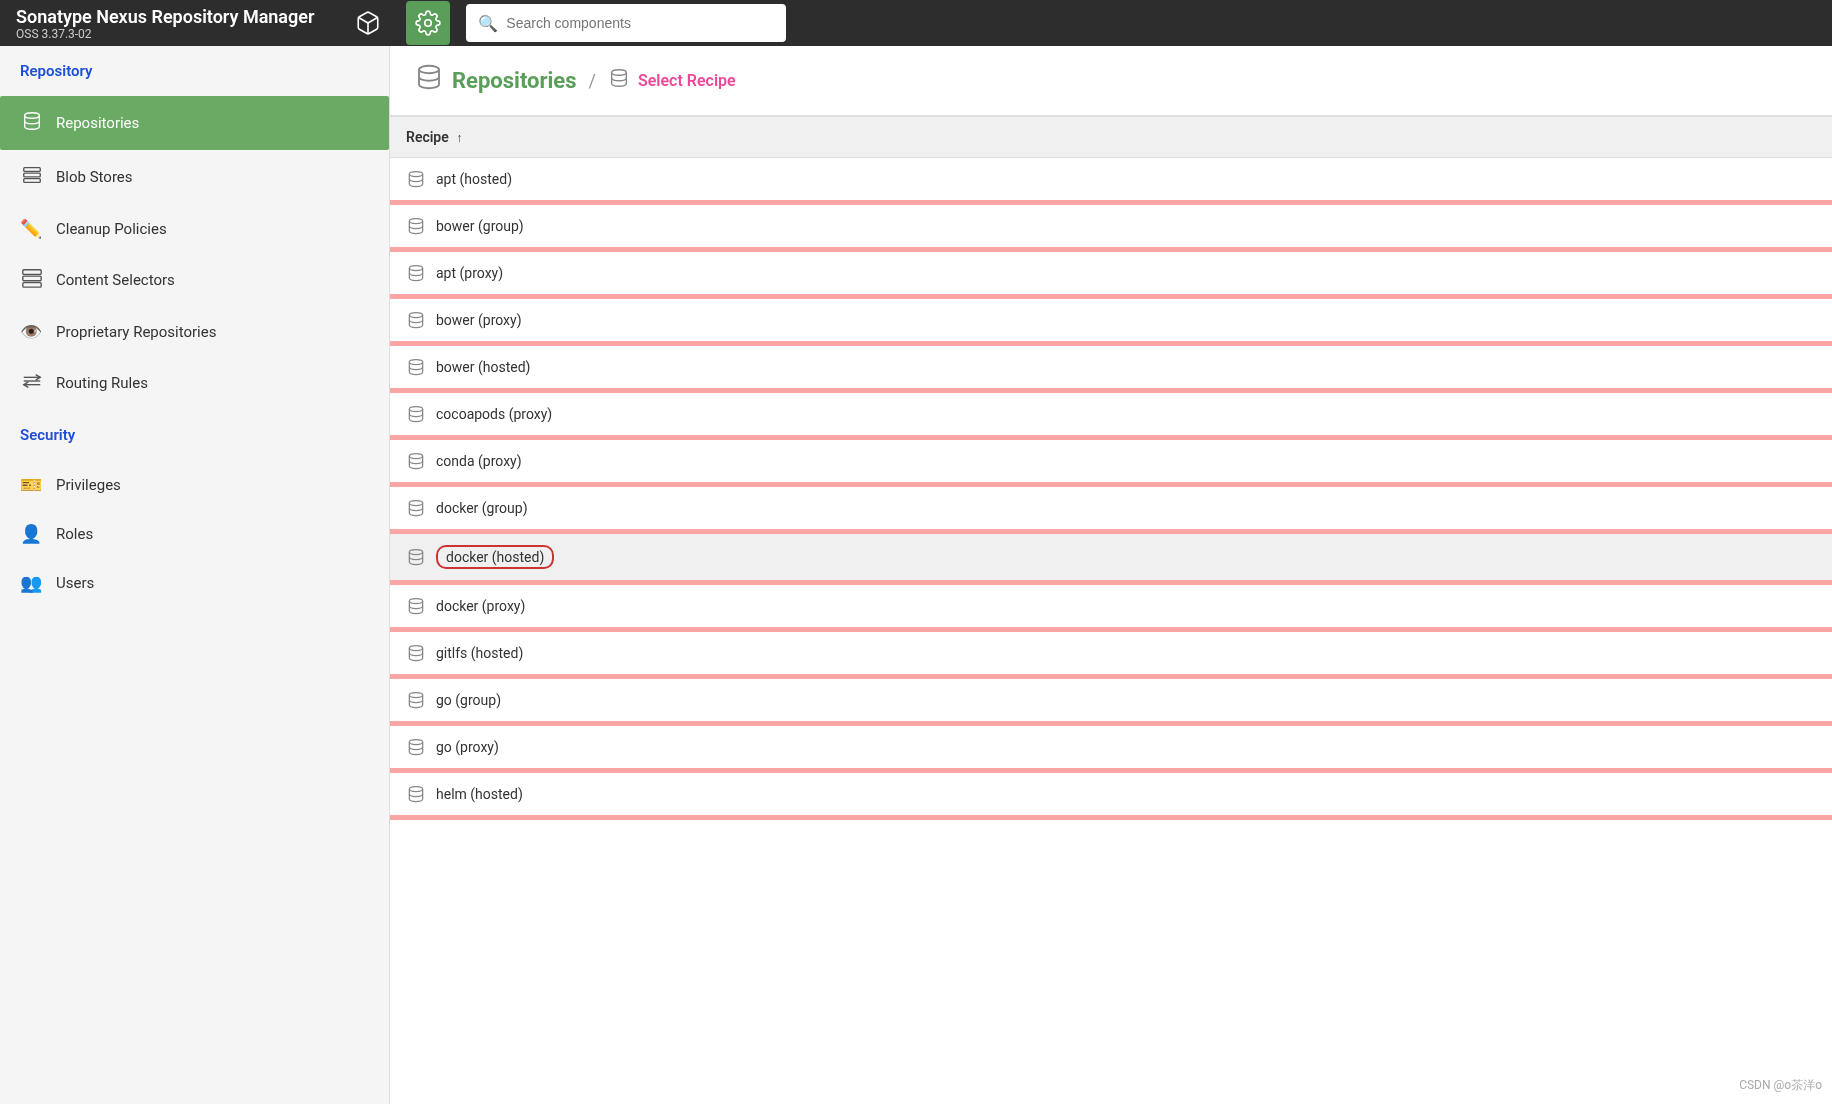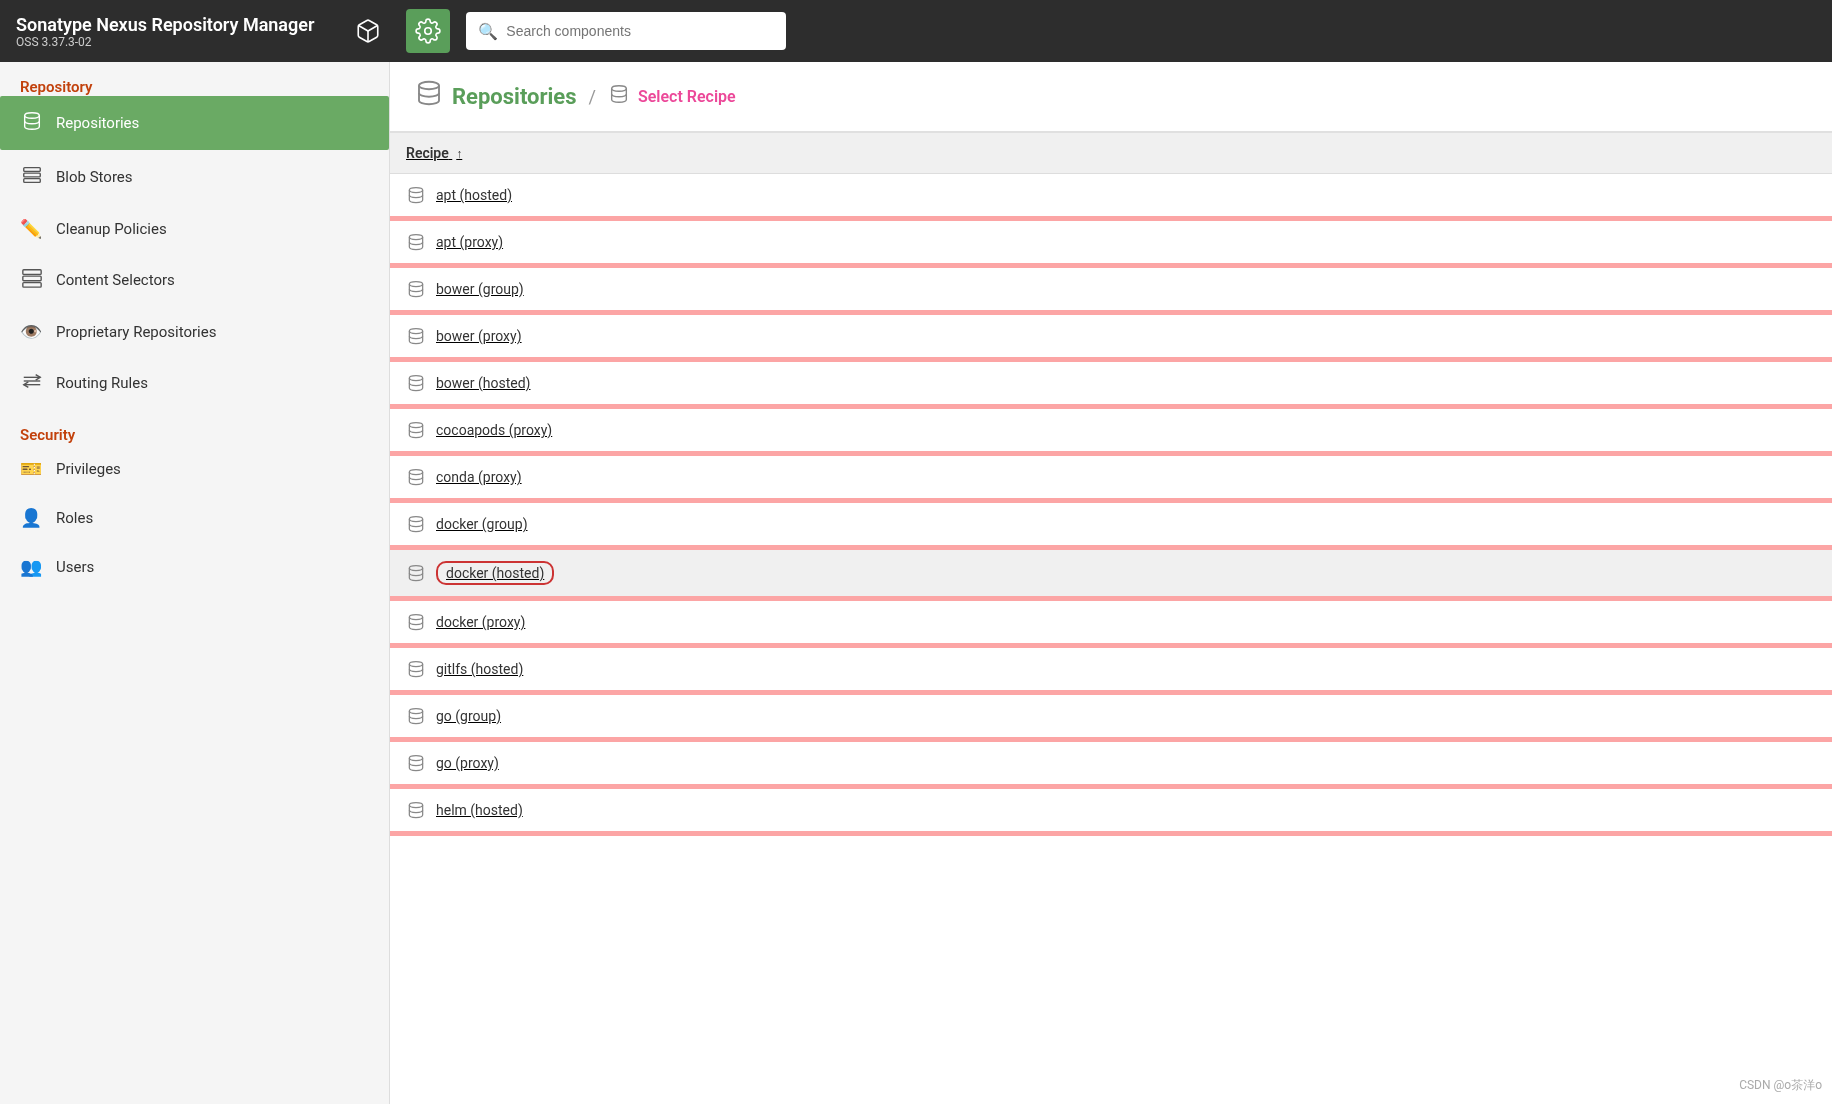--- a/index.html
+++ b/index.html
@@ -4,21 +4,21 @@
   <style>
     * { box-sizing: border-box; margin: 0; padding: 0; }
     body { font-family: -apple-system, BlinkMacSystemFont, 'Segoe UI', Roboto, sans-serif; font-size: 14px; background: #fff; display: flex; flex-direction: column; height: 1104px; width: 1832px; overflow: hidden; }
 
     
     .navbar {
       background: #1a1a2e;
       background: #2d2d2d;
       display: flex;
       align-items: center;
-      height: 62px;
+      height: 46px;
       padding: 0 16px;
       flex-shrink: 0;
       gap: 16px;
     }
     .navbar-brand {
       display: flex;
       flex-direction: column;
       color: #fff;
       margin-right: 16px;
     }
@@ -84,22 +84,22 @@
     .sidebar {
       width: 390px;
       background: #f5f5f5;
       flex-shrink: 0;
       overflow-y: auto;
       border-right: 1px solid #ddd;
     }
     .sidebar-section-title {
       font-size: 15px;
       font-weight: 600;
-      color: #c2410c;
-      padding: 16px 20px 0 20px;
+      color: #1d4ed8;
+      padding: 16px 20px 16px 20px;
     }
     .sidebar-item {
       display: flex;
       align-items: center;
       padding: 14px 20px;
       cursor: pointer;
       font-size: 15px;
       color: #333;
       gap: 12px;
       border-radius: 2px;
@@ -165,21 +165,20 @@
     }
 
     
     .table-container {
       flex: 1;
       overflow-y: auto;
     }
     table {
       width: 100%;
       border-collapse: collapse;
-      text-decoration: underline;
     }
     thead th {
       background: #f0f0f0;
       padding: 12px 16px;
       text-align: left;
       font-size: 14px;
       font-weight: 600;
       color: #333;
       border-bottom: 1px solid #ddd;
       position: sticky;
@@ -393,35 +392,35 @@
             <tr>
               <td>
                 <div class="row-content">
                   <span class="db-icon">
                     <svg width="20" height="20" viewBox="0 0 24 24" fill="none" xmlns="http://www.w3.org/2000/svg">
       <ellipse cx="12" cy="6" rx="8" ry="3" stroke="#888" stroke-width="1.5"></ellipse>
       <path d="M4 6v6c0 1.66 3.58 3 8 3s8-1.34 8-3V6" stroke="#888" stroke-width="1.5" fill="none"></path>
       <path d="M4 12v6c0 1.66 3.58 3 8 3s8-1.34 8-3v-6" stroke="#888" stroke-width="1.5" fill="none"></path>
     </svg>
                   </span>
+                  <span>bower (group)</span>
+                </div>
+              </td>
+            </tr>
+            <tr>
+              <td>
+                <div class="row-content">
+                  <span class="db-icon">
+                    <svg width="20" height="20" viewBox="0 0 24 24" fill="none" xmlns="http://www.w3.org/2000/svg">
+      <ellipse cx="12" cy="6" rx="8" ry="3" stroke="#888" stroke-width="1.5"></ellipse>
+      <path d="M4 6v6c0 1.66 3.58 3 8 3s8-1.34 8-3V6" stroke="#888" stroke-width="1.5" fill="none"></path>
+      <path d="M4 12v6c0 1.66 3.58 3 8 3s8-1.34 8-3v-6" stroke="#888" stroke-width="1.5" fill="none"></path>
+    </svg>
+                  </span>
                   <span>apt (proxy)</span>
-                </div>
-              </td>
-            </tr>
-            <tr>
-              <td>
-                <div class="row-content">
-                  <span class="db-icon">
-                    <svg width="20" height="20" viewBox="0 0 24 24" fill="none" xmlns="http://www.w3.org/2000/svg">
-      <ellipse cx="12" cy="6" rx="8" ry="3" stroke="#888" stroke-width="1.5"></ellipse>
-      <path d="M4 6v6c0 1.66 3.58 3 8 3s8-1.34 8-3V6" stroke="#888" stroke-width="1.5" fill="none"></path>
-      <path d="M4 12v6c0 1.66 3.58 3 8 3s8-1.34 8-3v-6" stroke="#888" stroke-width="1.5" fill="none"></path>
-    </svg>
-                  </span>
-                  <span>bower (group)</span>
                 </div>
               </td>
             </tr>
             <tr>
               <td>
                 <div class="row-content">
                   <span class="db-icon">
                     <svg width="20" height="20" viewBox="0 0 24 24" fill="none" xmlns="http://www.w3.org/2000/svg">
       <ellipse cx="12" cy="6" rx="8" ry="3" stroke="#888" stroke-width="1.5"></ellipse>
       <path d="M4 6v6c0 1.66 3.58 3 8 3s8-1.34 8-3V6" stroke="#888" stroke-width="1.5" fill="none"></path>

